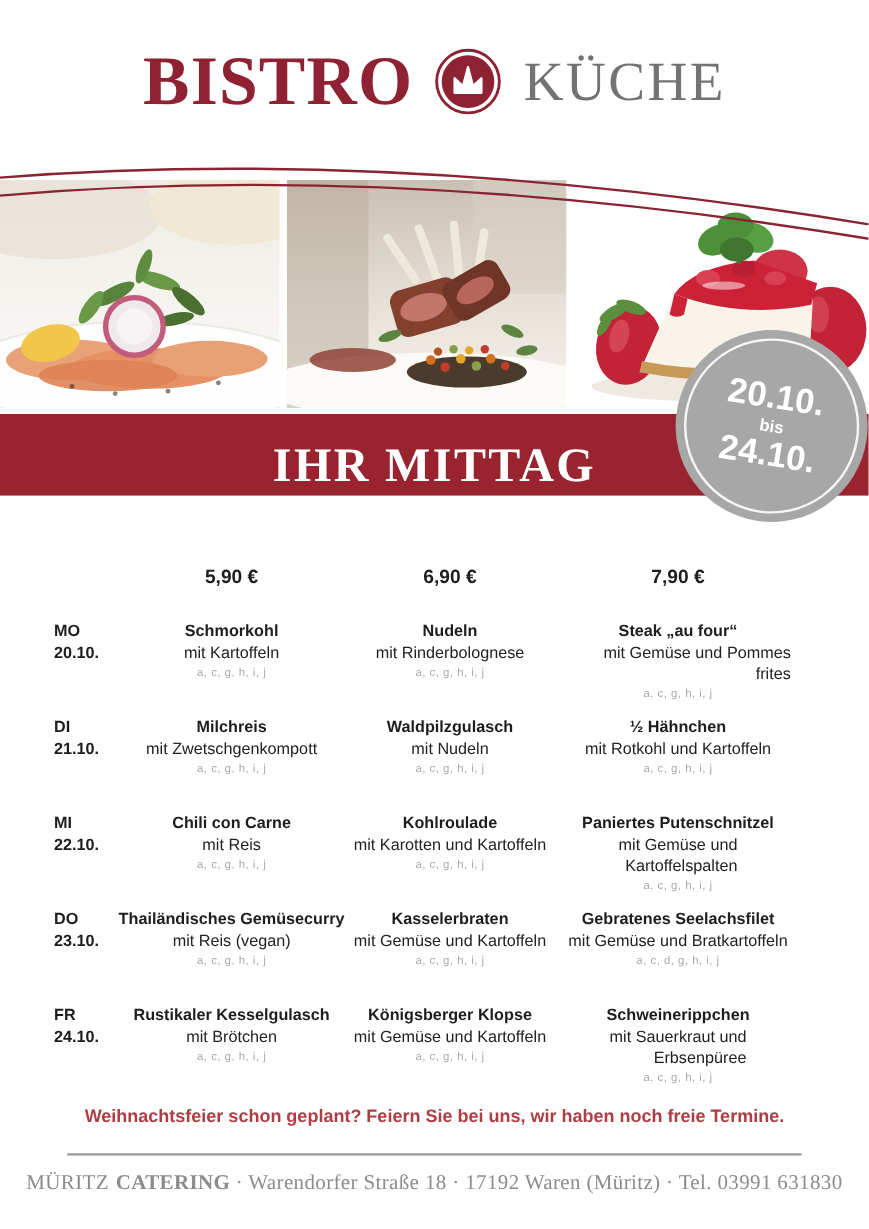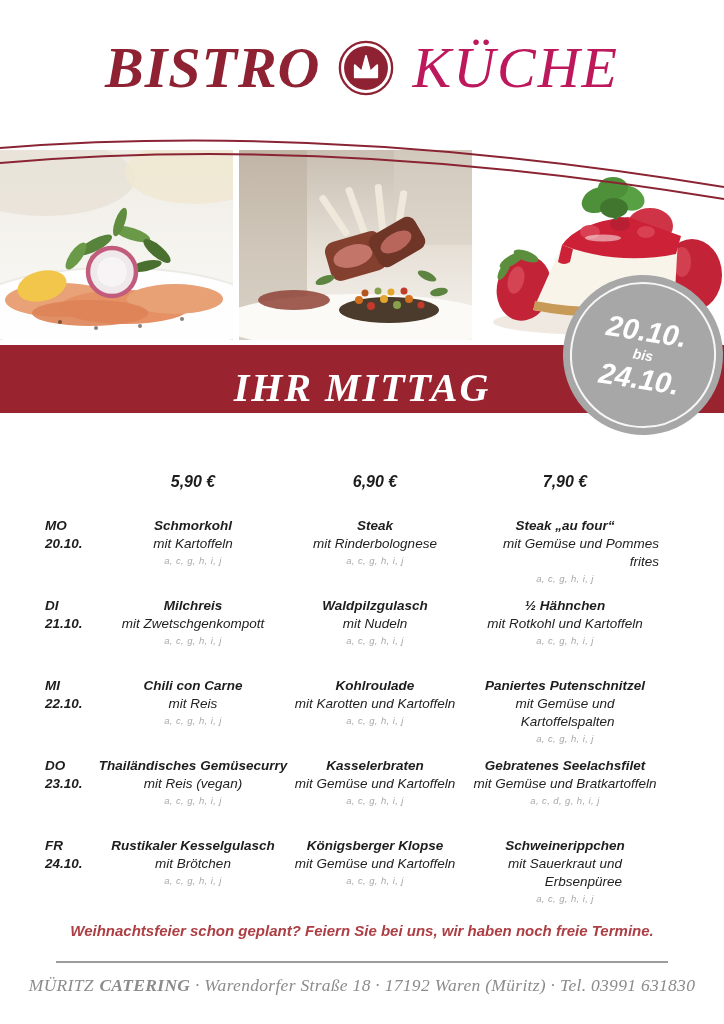--- a/index.html
+++ b/index.html
@@ -1,33 +1,33 @@
 <!DOCTYPE html>
 <html><head>
 <meta charset="utf-8">
 <style>
   html,body{margin:0;padding:0;background:#ffffff;}
   .page{
     position:relative;width:724px;height:1024px;margin:0 auto;
     background:#ffffff;overflow:hidden;
-    font-family:"Liberation Sans", sans-serif;color:#1d1d1d;font-style:italic;
+    font-family:"Liberation Sans", sans-serif;color:#1d1d1d;
   }
 
   
   .header{
     position:absolute;top:28px;left:0;width:100%;height:80px;
     display:flex;align-items:center;justify-content:center;gap:18px;
   }
   .brand-left{
     font-family:"Liberation Serif", serif;font-weight:700;font-size:58px;
     color:#8e2132;letter-spacing:1px;line-height:1;
   }
   .brand-right{
-    font-family:"Liberation Serif", serif;font-weight:400;font-size:58px;
-    color:#be185d;letter-spacing:2px;line-height:1;
+    font-family:"Liberation Serif", serif;font-weight:400;font-size:46px;
+    color:#737373;letter-spacing:2px;line-height:1;
   }
   .logo{width:56px;height:56px;display:block;}
 
   
   .arcs{position:absolute;top:128px;left:0;width:724px;height:90px;z-index:3;pointer-events:none;}
 
   
   .photos{
     position:absolute;top:150px;left:0;width:724px;height:190px;
     display:flex;gap:6px;z-index:1;
@@ -242,21 +242,21 @@
       <div class="day-cell">
         <span class="day-label">MO</span>
         <span class="day-date">20.10.</span>
       </div>
       <div class="dish">
         <span class="dish-title">Schmorkohl</span>
         <span class="dish-side">mit Kartoffeln</span>
         <span class="dish-allerg">a, c, g, h, i, j</span>
       </div>
       <div class="dish">
-        <span class="dish-title">Steak</span>
+        <span class="dish-title">Nudeln</span>
         <span class="dish-side">mit Rinderbolognese</span>
         <span class="dish-allerg">a, c, g, h, i, j</span>
       </div>
       <div class="dish">
         <span class="dish-title">Steak „au four“</span>
         <span class="dish-side">mit Gemüse und Pommes frites</span>
         <span class="dish-allerg">a, c, g, h, i, j</span>
       </div>
     </div>
 

